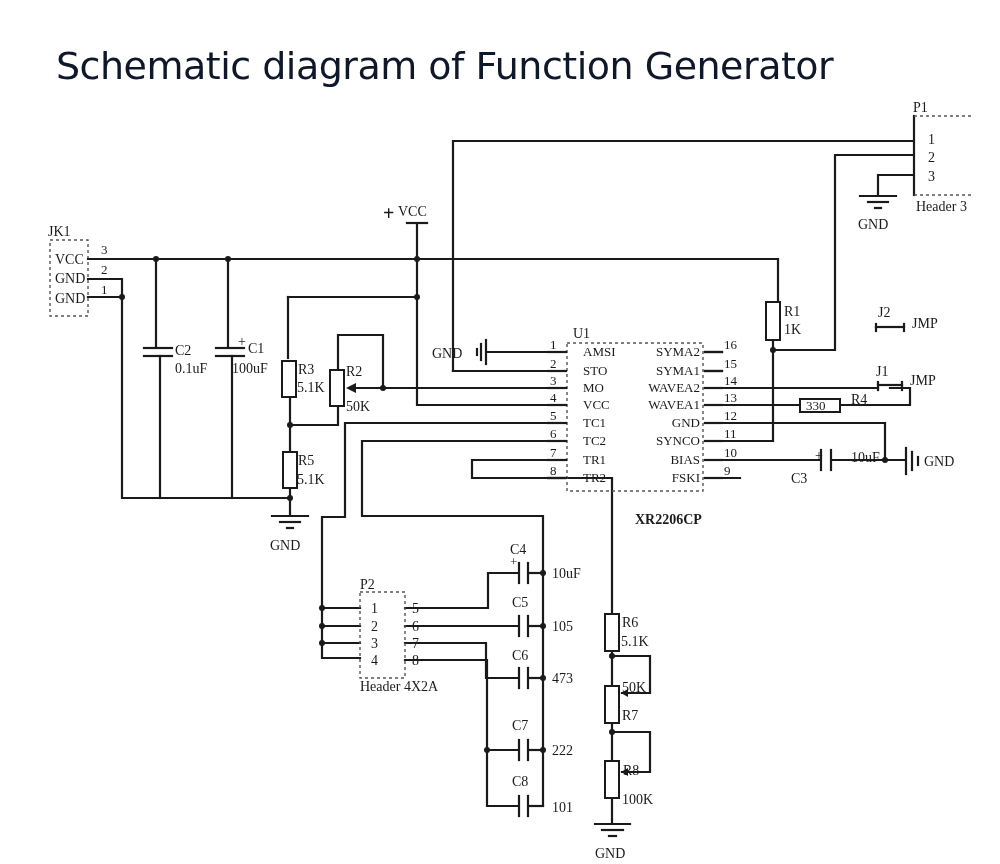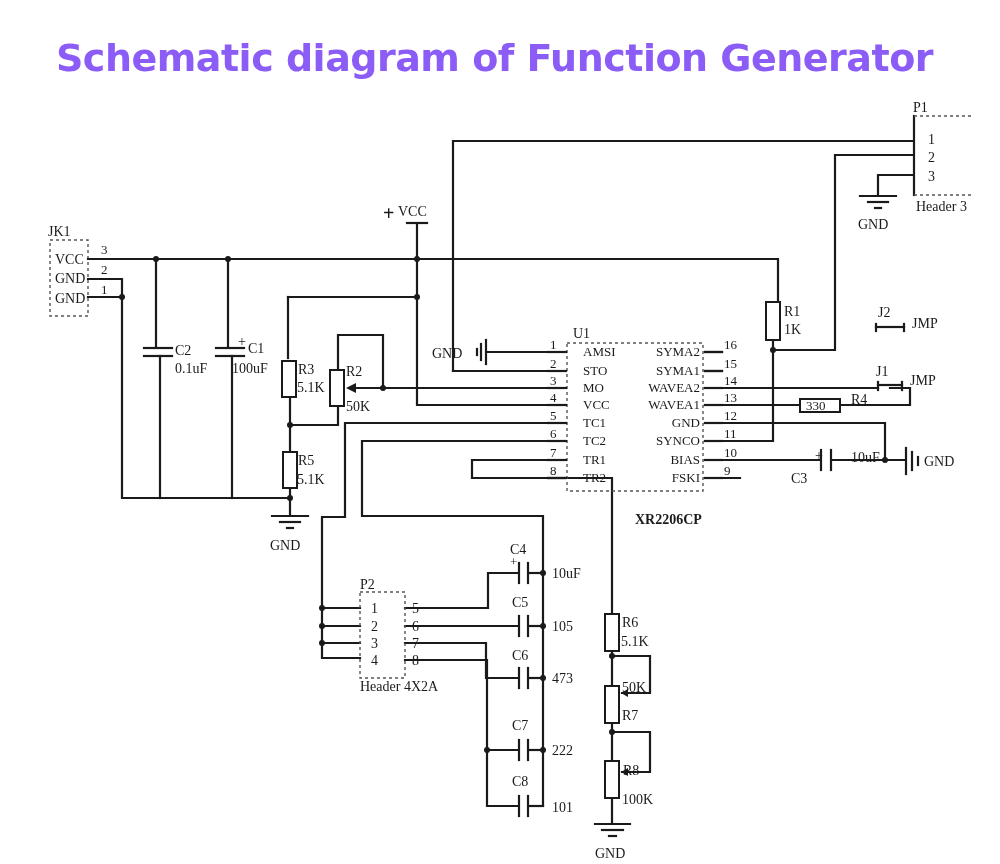--- a/index.html
+++ b/index.html
@@ -1,20 +1,20 @@
 <!DOCTYPE html>
 <html><head>
 <meta charset="utf-8">
 <style>
   html, body { margin: 0; padding: 0; background: #ffffff; }
   body { width: 1000px; height: 864px; position: relative; overflow: hidden; }
   #title {
-    position: absolute; left: 56px; top: 36px;
-    font-family: "DejaVu Sans", sans-serif; font-size: 38px; color: #8b5cf6;
-    letter-spacing: -0.5px; white-space: nowrap; font-weight: bold;
+    position: absolute; left: 56px; top: 44px;
+    font-family: "DejaVu Sans", sans-serif; font-size: 38px; color: #0f172a;
+    letter-spacing: -0.5px; white-space: nowrap;
   }
   svg#schematic { position: absolute; left: 0; top: 0; }
   .w { stroke: #1a1a1a; stroke-width: 2.2; fill: none; stroke-linecap: square; }
   .part { stroke: #1a1a1a; stroke-width: 2; fill: #fff; }
   .dash { stroke: #555; stroke-width: 1.4; fill: none; stroke-dasharray: 3 3; }
   .dot { fill: #1a1a1a; }
   .t { font-family: "Liberation Serif", serif; font-size: 14px; fill: #1a1a1a; }
   .tb { font-family: "Liberation Serif", serif; font-size: 14px; fill: #1a1a1a; font-weight: bold; }
   .ts { font-family: "Liberation Serif", serif; font-size: 13px; fill: #1a1a1a; }
 </style>

